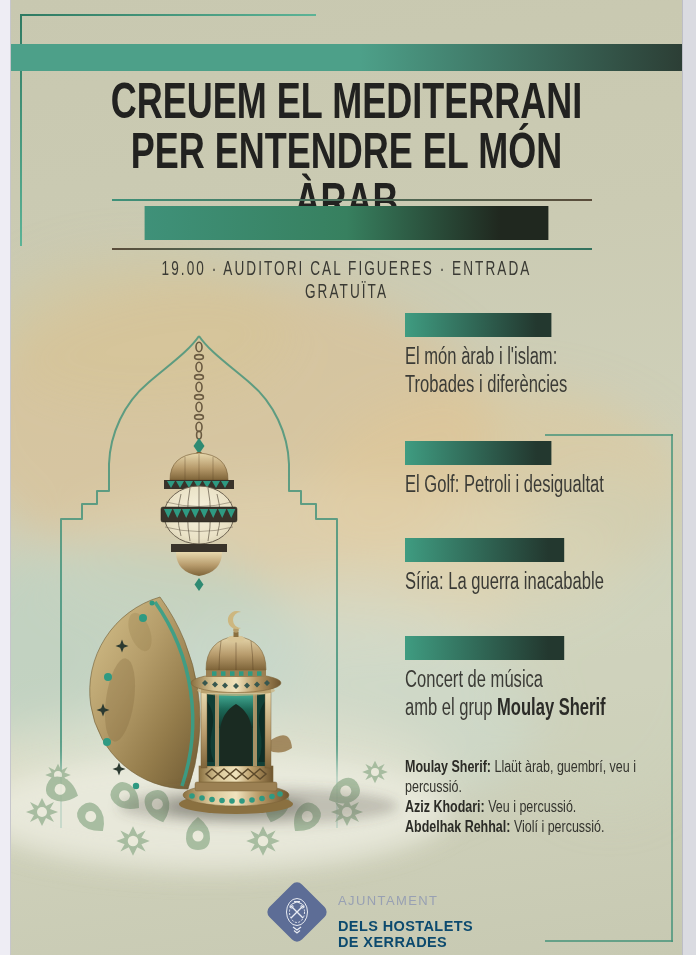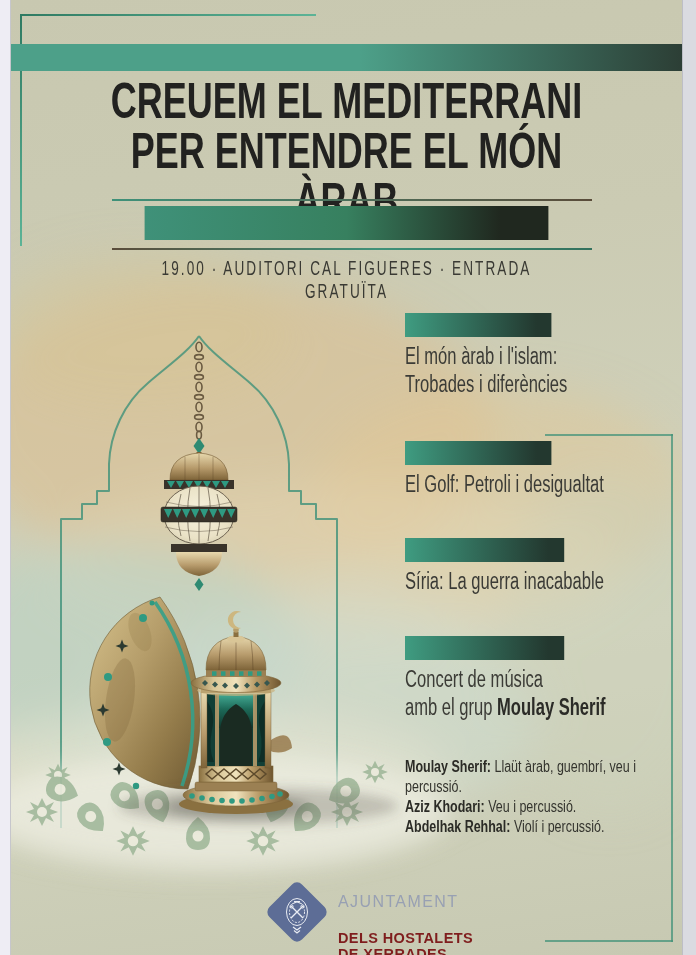--- a/index.html
+++ b/index.html
@@ -48,22 +48,22 @@
   .d3{top:636px;} .b3{top:665px;}
 
   .credits{position:absolute;left:405px;top:757px;width:340px;font-size:16px;line-height:20px;
            color:#34342e;transform:scaleX(.78);transform-origin:left top;}
   .credits b{font-weight:700;color:#2b2b26;}
 
   .logo-diamond{position:absolute;left:274px;top:889px;width:46px;height:46px;
                 background:#5d6d96;border-radius:7px;transform:rotate(45deg);}
   .logo-emblem{position:absolute;left:274px;top:889px;width:46px;height:46px;}
   .logo-text{position:absolute;left:338px;top:893px;}
-  .logo-l1{font-size:16px;letter-spacing:1.4px;color:#98a0b3;font-weight:500;margin-bottom:19px;}
-  .logo-l2,.logo-l3{font-size:14.5px;font-weight:700;color:#7f1d1d;letter-spacing:.4px;line-height:16px;}
+  .logo-l1{font-size:13px;letter-spacing:1.4px;color:#98a0b3;font-weight:500;margin-bottom:10px;}
+  .logo-l2,.logo-l3{font-size:14.5px;font-weight:700;color:#0c4a6e;letter-spacing:.4px;line-height:16px;}
 </style>
 </head>
 <body>
 
 <div class="stage">
   <div class="poster-bg"></div>
 
   <svg class="art" width="696" height="955" viewBox="0 0 696 955" aria-hidden="true">
     <defs>
       <filter id="b22" x="-40%" y="-40%" width="180%" height="180%">

